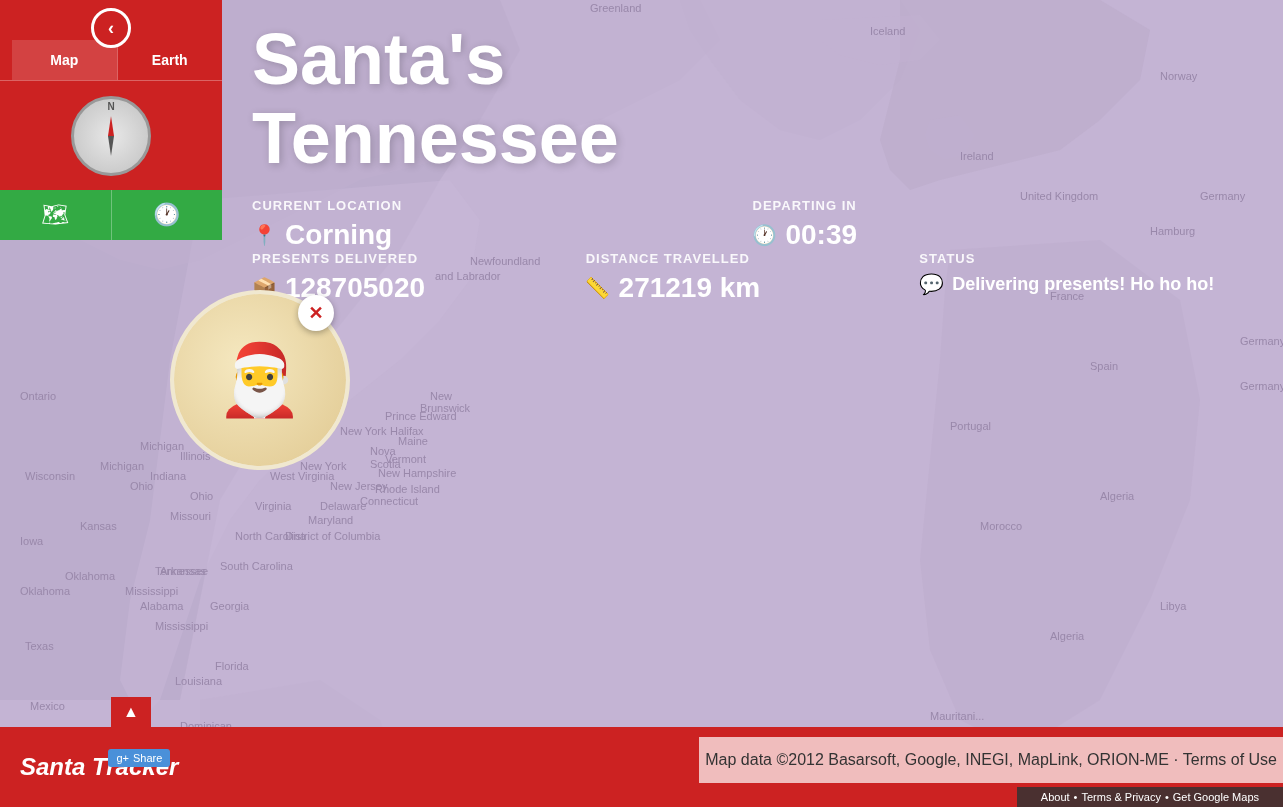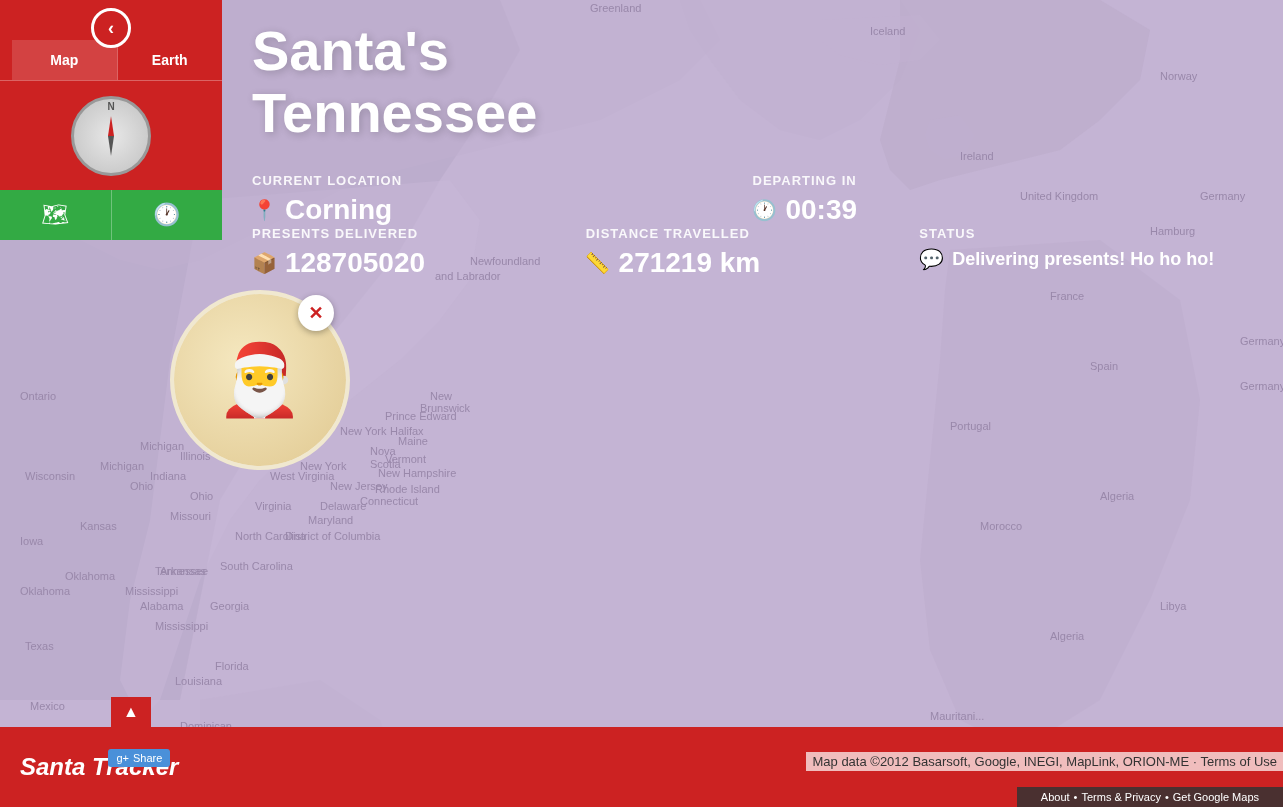--- a/index.html
+++ b/index.html
@@ -168,25 +168,25 @@
       position: absolute;
       top: 0;
       left: 222px;
       right: 0;
       z-index: 5;
       padding: 20px 30px;
     }
 
     .dashboard-title {
       color: white;
-      font-size: 56px;
+      font-size: 72px;
       font-weight: 900;
       line-height: 1.1;
       text-shadow: 2px 2px 8px rgba(0,0,0,0.2);
-      margin-bottom: 30px;
+      margin-bottom: 20px;
     }
 
     .dashboard-stats {
       display: flex;
       gap: 0;
     }
 
     .stat-group {
       flex: 1;
       color: white;
@@ -548,15 +548,15 @@
 </div>
 
 <div class="footer-links">
   <span>About</span>
   <span>•</span>
   <span>Terms &amp; Privacy</span>
   <span>•</span>
   <span>Get Google Maps</span>
 </div>
 
-<div class="attribution" style="bottom:36px; right:0; background:rgba(255,255,255,0.7); font-size:13px; padding:2px 6px;">
+<div class="attribution" style="bottom:24px; right:0; background:rgba(255,255,255,0.7); font-size:16px; padding:14px 6px;">
   <span>Map data ©2012 Basarsoft, Google, INEGI, MapLink, ORION-ME · Terms of Use</span>
 </div>
 
 </body></html>

